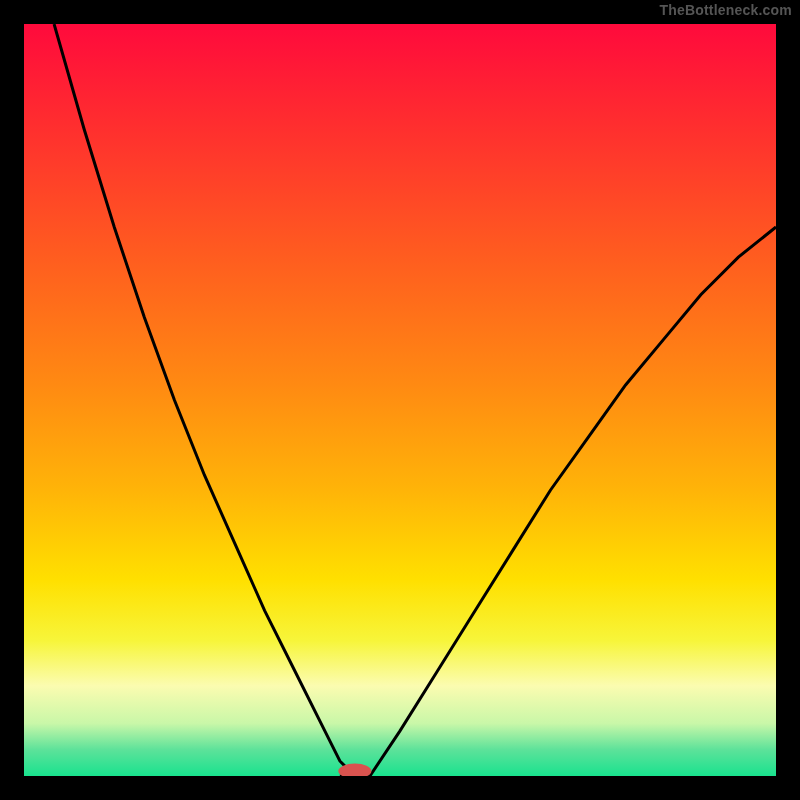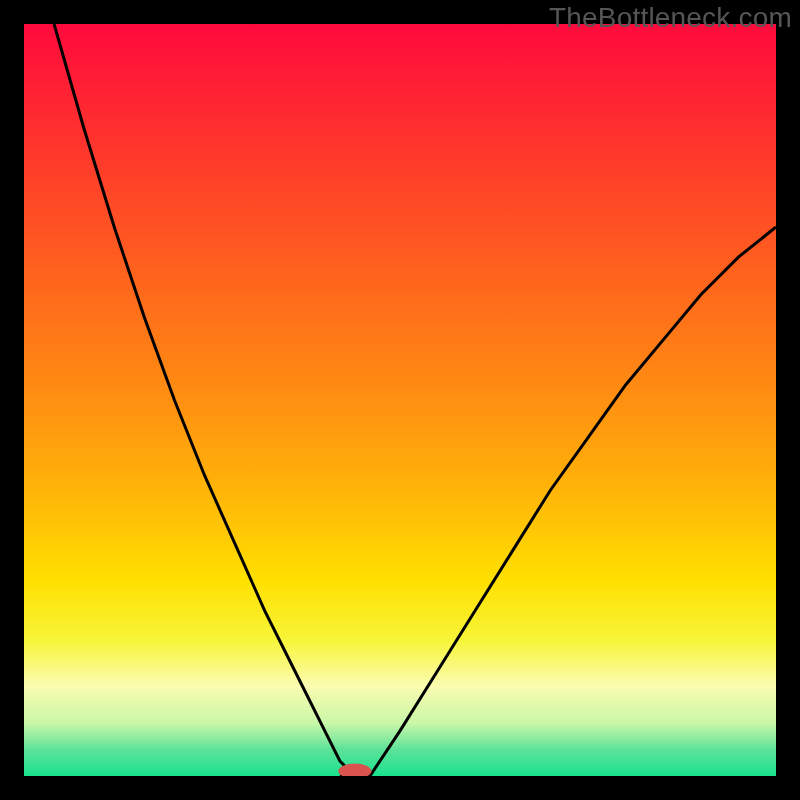--- a/index.html
+++ b/index.html
@@ -30,22 +30,22 @@
   .plot-svg {
     width: 752px;
     height: 752px;
     display: block;
   }
   .watermark {
     position: absolute;
     top: 2px;
     right: 8px;
     color: #555;
-    font-size: 28px;
-    font-weight: 400;
+    font-size: 14px;
+    font-weight: 700;
     letter-spacing: 0.2px;
     user-select: none;
   }
 </style>
 </head>
 <body>
 
 <div class="frame">
   <div class="plot-area">
     <svg class="plot-svg" viewBox="0 0 752 752" preserveAspectRatio="none">

